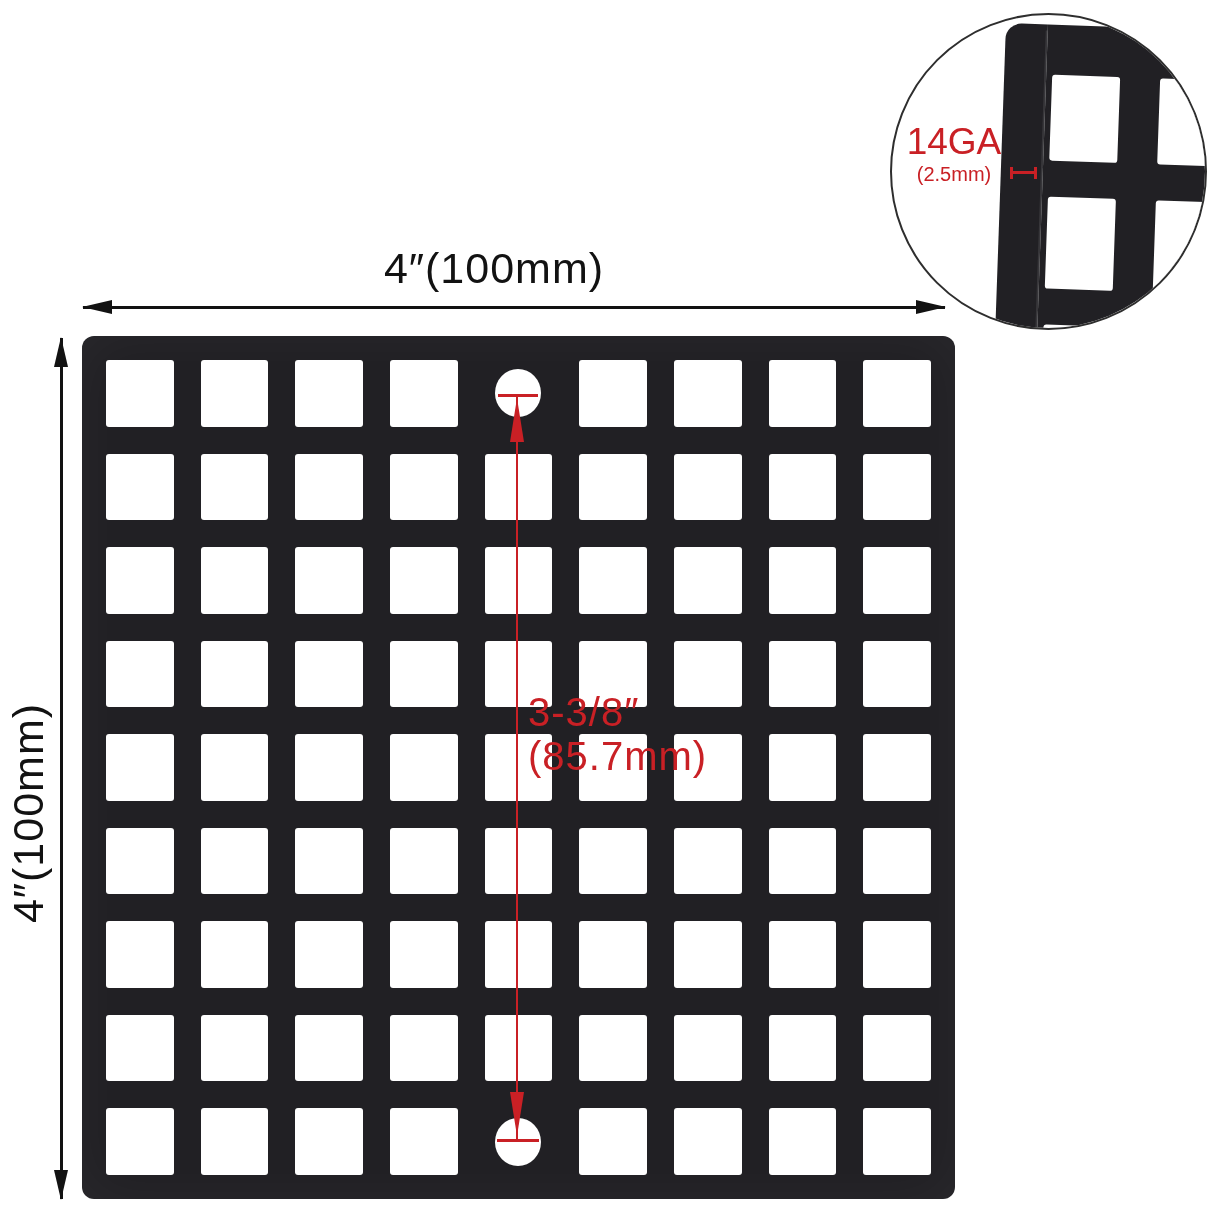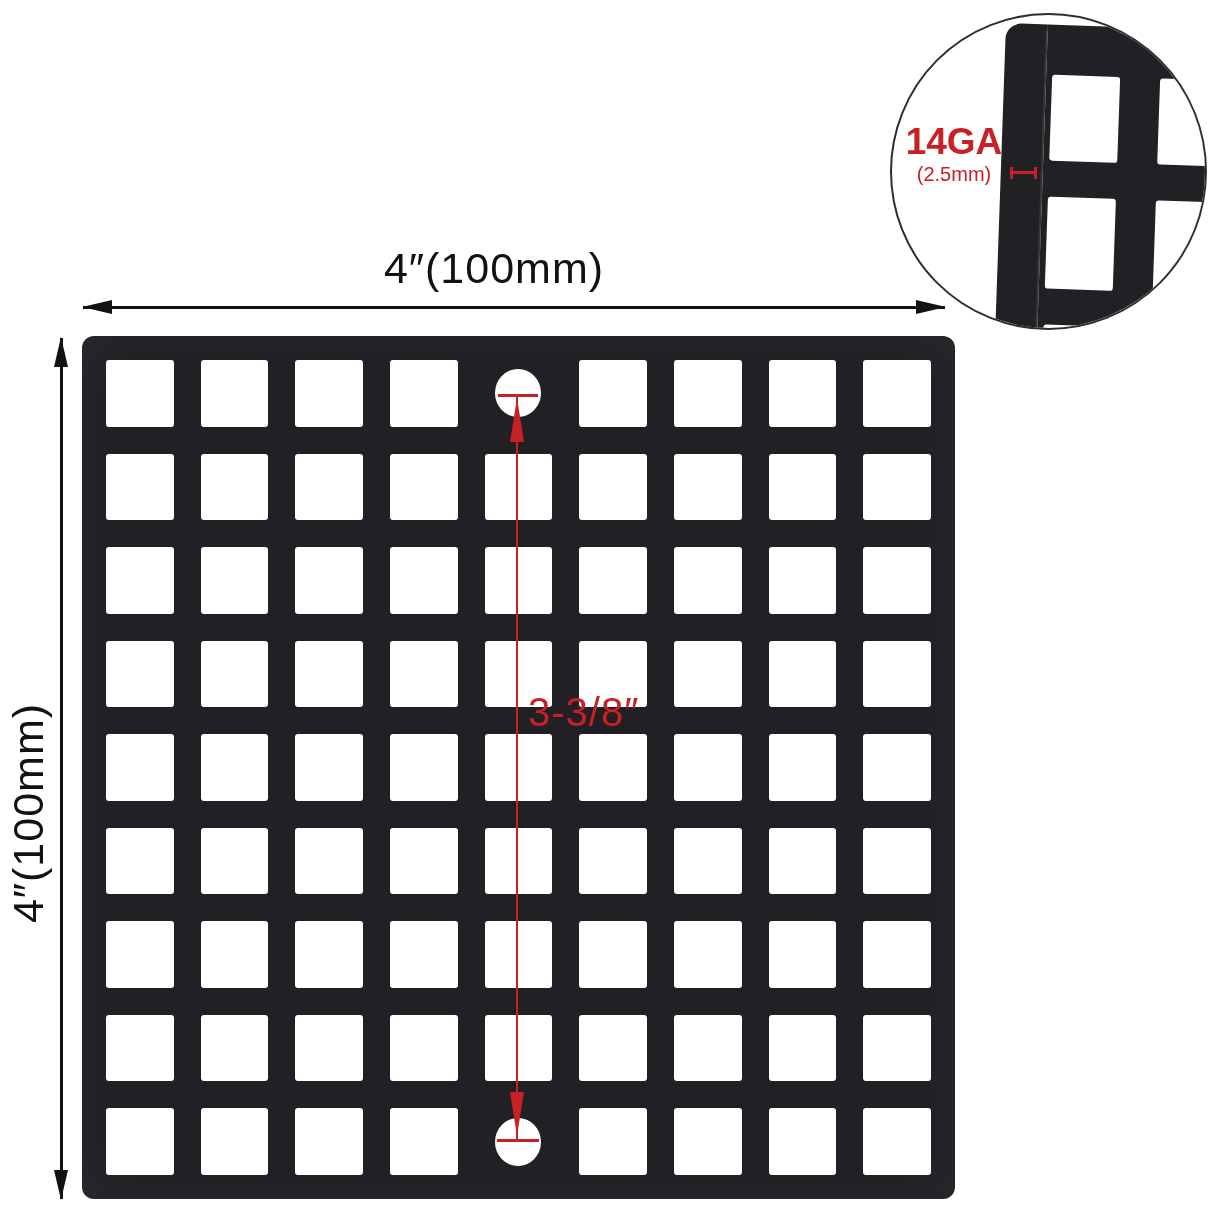--- a/index.html
+++ b/index.html
@@ -55,21 +55,21 @@
   .plate{position:absolute;left:114px;top:8px;width:470px;height:470px;transform:rotate(2deg);transform-origin:top left;}
   .edge-bar{position:absolute;left:0;top:0;width:42px;height:470px;background:var(--grate);border-top-left-radius:16px;}
   .edge-bar::after{content:'';position:absolute;right:0;top:6px;width:2px;height:100%;background:rgba(255,255,255,0.10);}
   .mini-face{
     position:absolute;left:42px;top:0;width:428px;height:470px;background:var(--grate);
     box-sizing:border-box;padding:50px 0 0 6px;display:grid;
     grid-template-columns:68px 68px;grid-template-rows:86px 92px 94px;
     column-gap:40px;row-gap:36px;justify-content:start;align-content:start;
   }
   .mini-cell{background:#fff;border-radius:3px;}
-  .gauge{position:absolute;left:10px;top:106px;width:104px;text-align:center;font-size:37px;font-weight:bold;color:var(--red);}
+  .gauge{position:absolute;left:10px;top:106px;width:104px;text-align:center;font-size:37px;font-weight:normal;color:var(--red);}
   .thickness{position:absolute;left:4px;top:148px;width:116px;text-align:center;font-size:20px;color:var(--red);}
   .thick-marker{position:absolute;left:118px;top:152px;width:27px;height:12px;box-sizing:border-box;
     border-left:3px solid var(--red);border-right:3px solid var(--red);}
   .thick-marker::after{content:'';position:absolute;left:0;right:0;top:4px;height:3px;background:var(--red);}
 </style>
 </head>
 <body>
 
 <div class="canvas">
 
@@ -173,20 +173,21 @@
       <div class="cell"></div>
     </div>
 
   <div class="red-line"></div>
   <div class="red-tick t"></div>
   <div class="red-tick b"></div>
   <div class="red-arrow up"></div>
   <div class="red-arrow down"></div>
   <div class="red-label">
     <div>3-3/8″</div>
+    <div>(85.7mm)</div>
   </div>
 
   <div class="inset">
     <div class="plate">
       <div class="edge-bar"></div>
       <div id="mini-face" class="mini-face">
           <div class="mini-cell"></div>
           <div class="mini-cell"></div>
           <div class="mini-cell"></div>
           <div class="mini-cell"></div>

